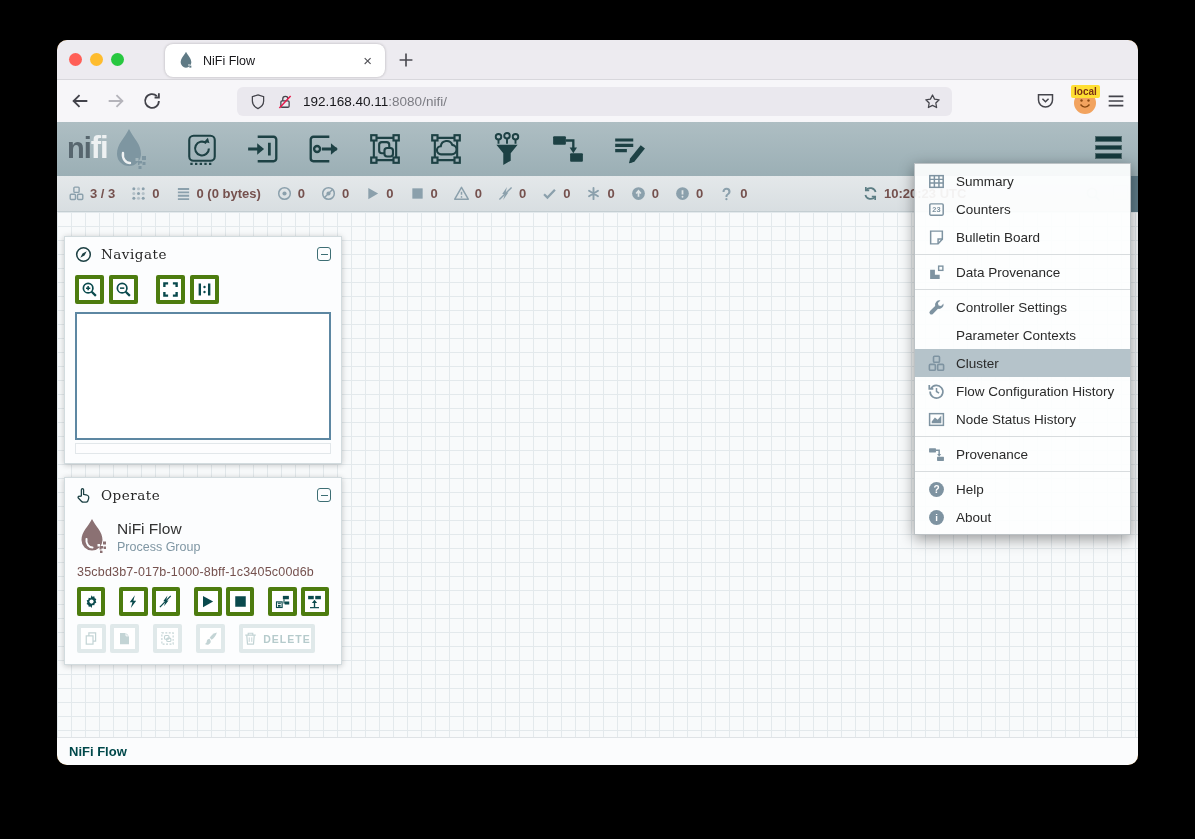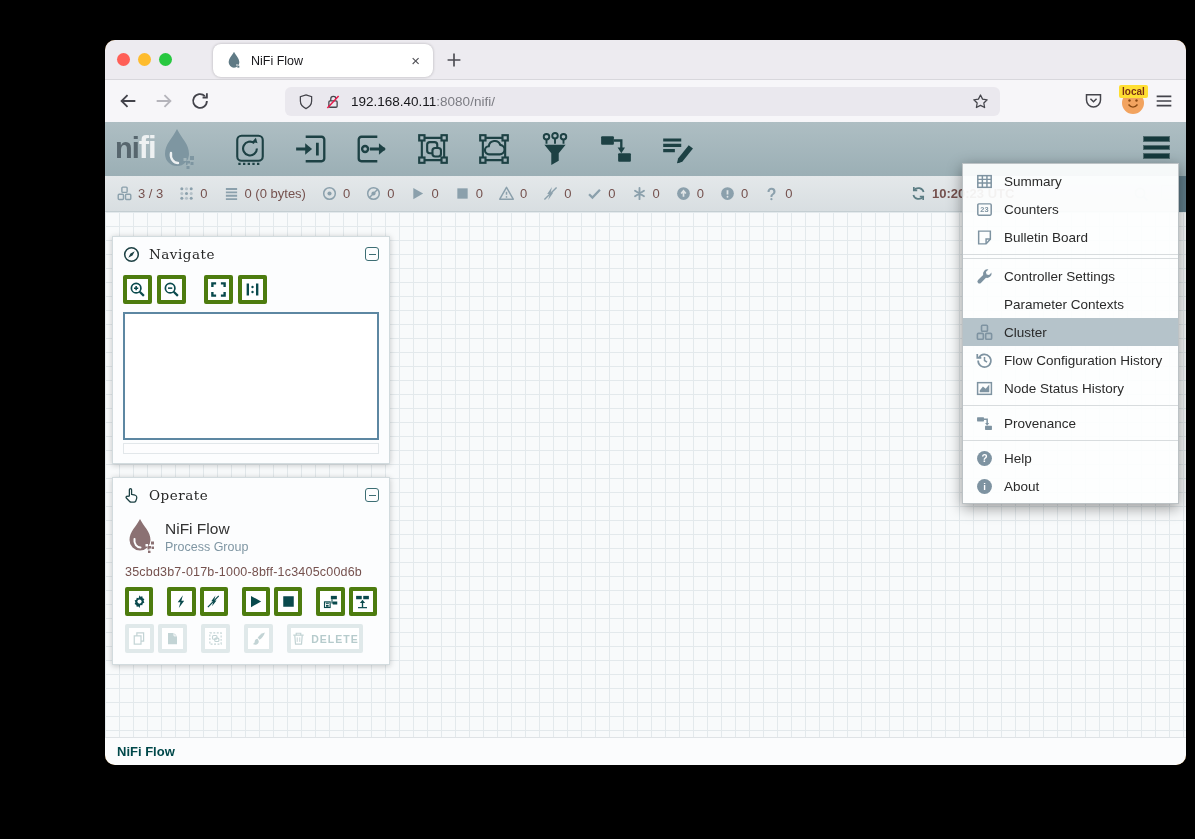--- a/index.html
+++ b/index.html
@@ -1,18 +1,18 @@
 <!DOCTYPE html>
 <html><head>
 <meta charset="utf-8">
 <style>
   * { box-sizing: border-box; margin: 0; padding: 0; }
   html,body { width:1195px; height:839px; background:#000; font-family:"Liberation Sans", sans-serif; position:relative; overflow:hidden; }
 
-  .window { position:absolute; left:57px; top:40px; width:1081px; height:725px; border-radius:10px; overflow:hidden; background:#a16207; box-shadow:0 18px 50px rgba(0,0,0,.6);margin-left:48px; }
+  .window { position:absolute; left:57px; top:40px; width:1081px; height:725px; border-radius:10px; overflow:hidden; background:#a16207; box-shadow:0 18px 50px rgba(0,0,0,.6); }
 
   
   .tabbar { position:absolute; left:0; top:0; width:100%; height:40px; background:#edebf0; border-bottom:1px solid #d8d7dc; }
   .traffic { position:absolute; left:12px; top:13px; display:flex; gap:8px; }
   .tl { width:13px; height:13px; border-radius:50%; display:inline-block; }
   .tl.red{ background:#ff5f57; } .tl.yel{ background:#febc2e; } .tl.grn{ background:#28c840; }
   .tab { position:absolute; left:108px; top:4px; width:220px; height:33px; background:#fff; border-radius:8px; box-shadow:0 0 3px rgba(0,0,0,.25); display:flex; align-items:center; padding:0 10px 0 13px; }
   .favicon { width:16px; height:20px; margin-right:9px; flex:none; }
   .favicon svg { width:100%; height:100%; display:block; }
   .tab-title { font-size:12.5px; color:#17171b; flex:1; }
@@ -45,21 +45,21 @@
   .tb-icon { width:34px; height:34px; color:#1d4144; }
   .nifi-hamburger { position:absolute; right:16px; top:14px; display:flex; flex-direction:column; gap:3px; cursor:pointer; }
   .nifi-hamburger i { display:block; width:27px; height:5.5px; background:#15393c; border:1px solid rgba(255,255,255,.25); }
 
   
   .statusbar { position:absolute; left:0; top:136px; width:100%; height:36px; background:linear-gradient(#e4e8ea,#d8dee1); border-bottom:1px solid #c4ced2; z-index:2; }
   .status-left { position:absolute; left:12px; top:0; height:35px; display:flex; align-items:center; gap:16px; }
   .status-item { display:flex; align-items:center; gap:6px; }
   .st-ic { width:15px; height:15px; color:#8ba0ac; flex:none; }
   .st-ic svg, .icon svg { width:100%; height:100%; display:block; }
-  .status-value { color:#75514e; font-weight:normal; font-size:13px; white-space:nowrap; }
+  .status-value { color:#75514e; font-weight:bold; font-size:13px; white-space:nowrap; }
   .status-refresh { position:absolute; left:806px; top:0; height:35px; display:flex; align-items:center; gap:6px; }
   .status-refresh .st-ic { color:#5c7d84; }
   .status-time { color:#75514e; font-weight:bold; font-size:13px; white-space:nowrap; }
   .status-search { position:absolute; left:1028px; top:10px; width:16px; height:16px; color:#c6d1d6; }
   .status-ghost-box { position:absolute; left:1056px; top:9px; width:15px; height:15px; border:1px solid #d4dbdf; border-radius:2px; }
   .status-edge { position:absolute; right:0; top:0; width:7px; height:36px; background:#5e7b88; }
 
   
   .canvas { position:absolute; left:0; top:172px; right:0; bottom:28px; background:#f8fafb;
     background-image:linear-gradient(to right,#e3e9ec 1px,transparent 1px),linear-gradient(to bottom,#e3e9ec 1px,transparent 1px);
@@ -671,20 +671,29 @@
       <div class="menu-item">
         <span class="m-ic">
           <svg viewBox="0 0 16 16" fill="none" stroke="currentColor" stroke-width="1.4">
             <path d="M2.5 2h11v7.5L9.5 14h-7z"></path>
             <path d="M13.5 9.5H9.5V14"></path>
           </svg>
         </span>
         <span class="menu-label">Bulletin Board</span>
       </div>
       <div class="menu-divider"></div>
+      <div class="menu-item">
+        <span class="m-ic">
+          <svg viewBox="0 0 16 16" fill="currentColor">
+            <path d="M2 14V5.5h4.5V10H11v4z"></path>
+            <rect x="10" y="2" width="4" height="4" fill="none" stroke="currentColor" stroke-width="1.3"></rect>
+          </svg>
+        </span>
+        <span class="menu-label">Data Provenance</span>
+      </div>
       <div class="menu-divider"></div>
       <div class="menu-item">
         <span class="m-ic">
           <svg viewBox="0 0 16 16" fill="currentColor">
             <path d="M14.6 4.2a4.3 4.3 0 0 1-5.2 5L4.6 14a1.9 1.9 0 0 1-2.7-2.7L6.7 6.5a4.3 4.3 0 0 1 5-5.2L9.3 3.7l.7 2.3 2.3.7z"></path>
           </svg>
         </span>
         <span class="menu-label">Controller Settings</span>
       </div>
       <div class="menu-item">

